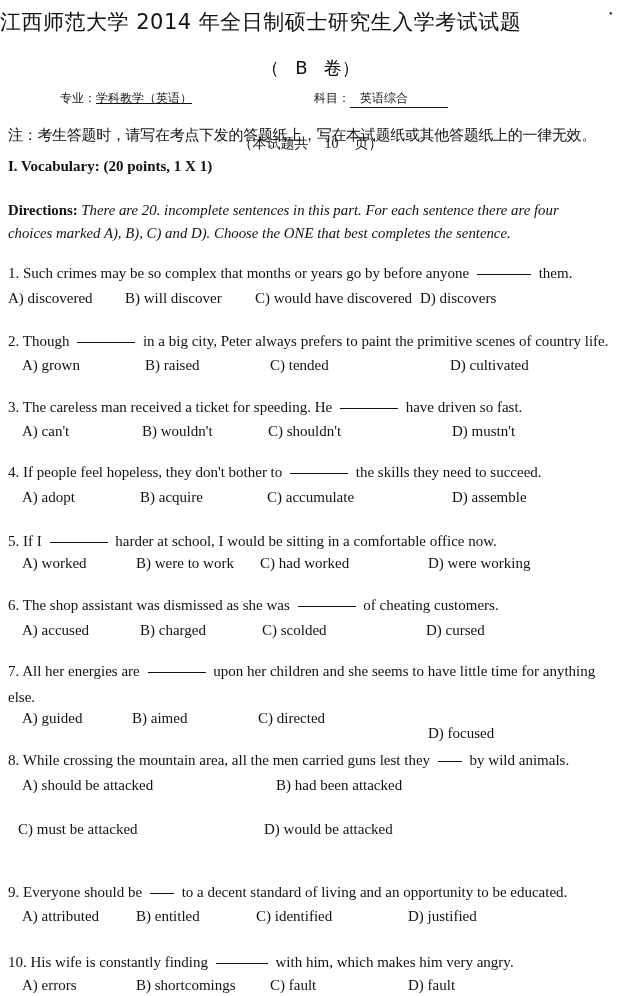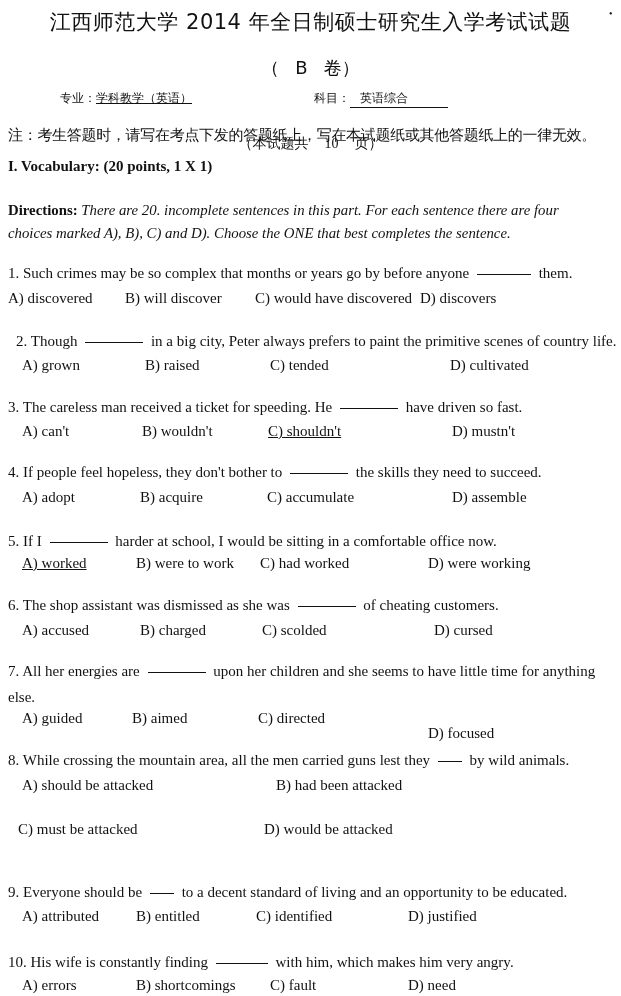--- a/index.html
+++ b/index.html
@@ -11,21 +11,20 @@
       width: 621px;
       height: 996px;
       position: relative;
       overflow: hidden;
       color: #111111;
       font-family: "Liberation Serif", "DejaVu Serif", serif;
     }
     .abs { position: absolute; white-space: nowrap; }
     .title {
       left: 0; width: 621px; top: 8px;
-      text-align: center;
       font-family: "DejaVu Sans", "Liberation Sans", sans-serif;
       font-size: 21px;
       letter-spacing: 0.5px;
     }
     .dot { left: 609px; top: 8px; font-size: 10px; }
     .volume {
       left: 0; width: 621px; top: 56px;
       text-align: center;
       font-family: "DejaVu Sans", "Liberation Sans", sans-serif;
       font-size: 18px;
@@ -72,59 +71,59 @@
 <div class="abs dir" style="top:225px;">
   <i>choices marked A), B), C) and D). Choose the ONE that best completes the sentence.</i>
 </div>
 
 <div id="questions">
     <div class="abs q" style="top: 265px; left: 8px;"><span>1. Such crimes may be so complex that months or years go by before anyone </span><span class="blank" style="width: 54px;"></span><span> them.</span></div>
     <div class="abs opt" style="top: 290px; left: 8px;">A) discovered</div>
     <div class="abs opt" style="top: 290px; left: 125px;">B) will discover</div>
     <div class="abs opt" style="top: 290px; left: 255px;">C) would have discovered</div>
     <div class="abs opt" style="top: 290px; left: 420px;">D) discovers</div>
-    <div class="abs q" style="top: 333px; left: 8px; margin-left: 8px;"><span>2. Though </span><span class="blank" style="width: 58px;"></span><span> in a big city, Peter always prefers to paint the primitive scenes of country life.</span></div>
+    <div class="abs q" style="top: 333px; left: 8px;"><span>2. Though </span><span class="blank" style="width: 58px;"></span><span> in a big city, Peter always prefers to paint the primitive scenes of country life.</span></div>
     <div class="abs opt" style="top: 357px; left: 22px;">A) grown</div>
     <div class="abs opt" style="top: 357px; left: 145px;">B) raised</div>
     <div class="abs opt" style="top: 357px; left: 270px;">C) tended</div>
     <div class="abs opt" style="top: 357px; left: 450px;">D) cultivated</div>
     <div class="abs q" style="top: 399px; left: 8px;"><span>3. The careless man received a ticket for speeding. He </span><span class="blank" style="width: 58px;"></span><span> have driven so fast.</span></div>
     <div class="abs opt" style="top: 423px; left: 22px;">A) can't</div>
     <div class="abs opt" style="top: 423px; left: 142px;">B) wouldn't</div>
-    <div class="abs opt" style="top: 423px; left: 268px; text-decoration: underline;">C) shouldn't</div>
+    <div class="abs opt" style="top: 423px; left: 268px;">C) shouldn't</div>
     <div class="abs opt" style="top: 423px; left: 452px; text-align: right;">D) mustn't</div>
     <div class="abs q" style="top: 464px; left: 8px;"><span>4. If people feel hopeless, they don't bother to </span><span class="blank" style="width: 58px;"></span><span> the skills they need to succeed.</span></div>
     <div class="abs opt" style="top: 489px; left: 22px;">A) adopt</div>
     <div class="abs opt" style="top: 489px; left: 140px;">B) acquire</div>
     <div class="abs opt" style="top: 489px; left: 267px;">C) accumulate</div>
     <div class="abs opt" style="top: 489px; left: 452px;">D) assemble</div>
     <div class="abs q" style="top: 533px; left: 8px;"><span>5. If I </span><span class="blank" style="width: 58px;"></span><span> harder at school, I would be sitting in a comfortable office now.</span></div>
-    <div class="abs opt" style="top: 555px; left: 22px; text-decoration: underline;">A) worked</div>
+    <div class="abs opt" style="top: 555px; left: 22px;">A) worked</div>
     <div class="abs opt" style="top: 555px; left: 136px;">B) were to work</div>
     <div class="abs opt" style="top: 555px; left: 260px;">C) had worked</div>
     <div class="abs opt" style="top: 555px; left: 428px;">D) were working</div>
     <div class="abs q" style="top: 597px; left: 8px;"><span>6. The shop assistant was dismissed as she was </span><span class="blank" style="width: 58px;"></span><span> of cheating customers.</span></div>
     <div class="abs opt" style="top: 622px; left: 22px;">A) accused</div>
     <div class="abs opt" style="top: 622px; left: 140px;">B) charged</div>
     <div class="abs opt" style="top: 622px; left: 262px;">C) scolded</div>
-    <div class="abs opt" style="top: 622px; left: 426px; margin-left: 8px;">D) cursed</div>
+    <div class="abs opt" style="top: 622px; left: 426px;">D) cursed</div>
     <div class="abs q" style="top: 663px; left: 8px;"><span>7. All her energies are </span><span class="blank" style="width: 58px;"></span><span> upon her children and she seems to have little time for anything</span></div>
     <div class="abs q" style="top: 689px; left: 8px;">else.</div>
     <div class="abs opt" style="top: 710px; left: 22px;">A) guided</div>
     <div class="abs opt" style="top: 710px; left: 132px;">B) aimed</div>
     <div class="abs opt" style="top: 710px; left: 258px;">C) directed</div>
     <div class="abs opt" style="top: 710px; left: 428px; margin-top: 15px;">D) focused</div>
     <div class="abs q" style="top: 752px; left: 8px;"><span>8. While crossing the mountain area, all the men carried guns lest they </span><span class="blank" style="width: 24px;"></span><span> by wild animals.</span></div>
     <div class="abs opt" style="top: 777px; left: 22px;">A) should be attacked</div>
     <div class="abs opt" style="top: 777px; left: 276px;">B) had been attacked</div>
     <div class="abs opt" style="top: 821px; left: 18px;">C) must be attacked</div>
     <div class="abs opt" style="top: 821px; left: 264px;">D) would be attacked</div>
     <div class="abs q" style="top: 884px; left: 8px;"><span>9. Everyone should be </span><span class="blank" style="width: 24px;"></span><span> to a decent standard of living and an opportunity to be educated.</span></div>
     <div class="abs opt" style="top: 908px; left: 22px;">A) attributed</div>
     <div class="abs opt" style="top: 908px; left: 136px;">B) entitled</div>
     <div class="abs opt" style="top: 908px; left: 256px;">C) identified</div>
     <div class="abs opt" style="top: 908px; left: 408px;">D) justified</div>
     <div class="abs q" style="top: 954px; left: 8px;"><span>10. His wife is constantly finding </span><span class="blank" style="width: 52px;"></span><span> with him, which makes him very angry.</span></div>
     <div class="abs opt" style="top: 977px; left: 22px;">A) errors</div>
     <div class="abs opt" style="top: 977px; left: 136px;">B) shortcomings</div>
     <div class="abs opt" style="top: 977px; left: 270px;">C) fault</div>
-    <div class="abs opt" style="top: 977px; left: 408px;">D) need</div>
+    <div class="abs opt" style="top: 977px; left: 408px;">D) fault</div>
   </div>
 
 </body></html>

